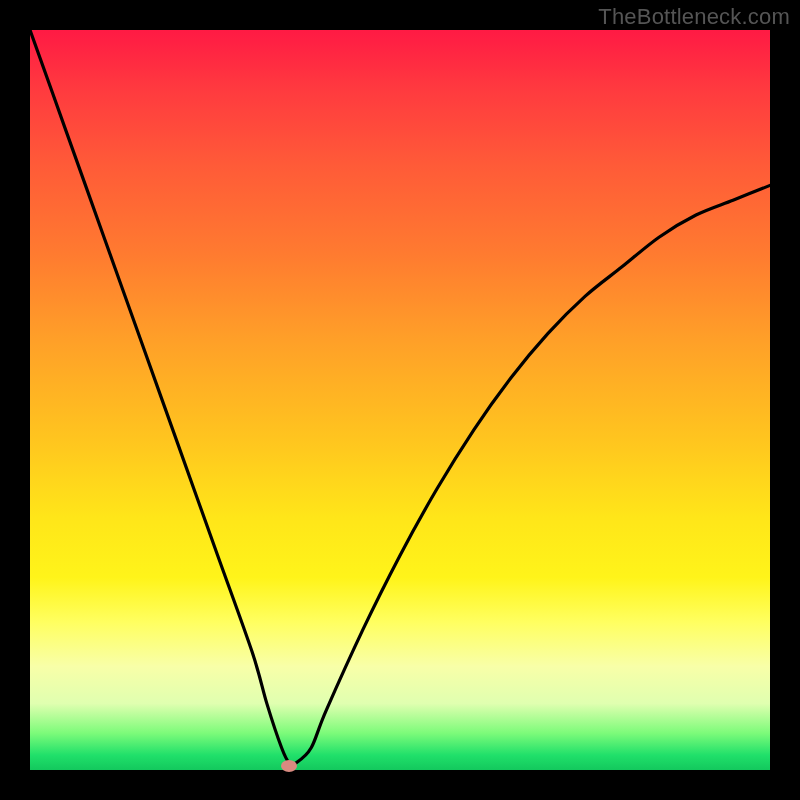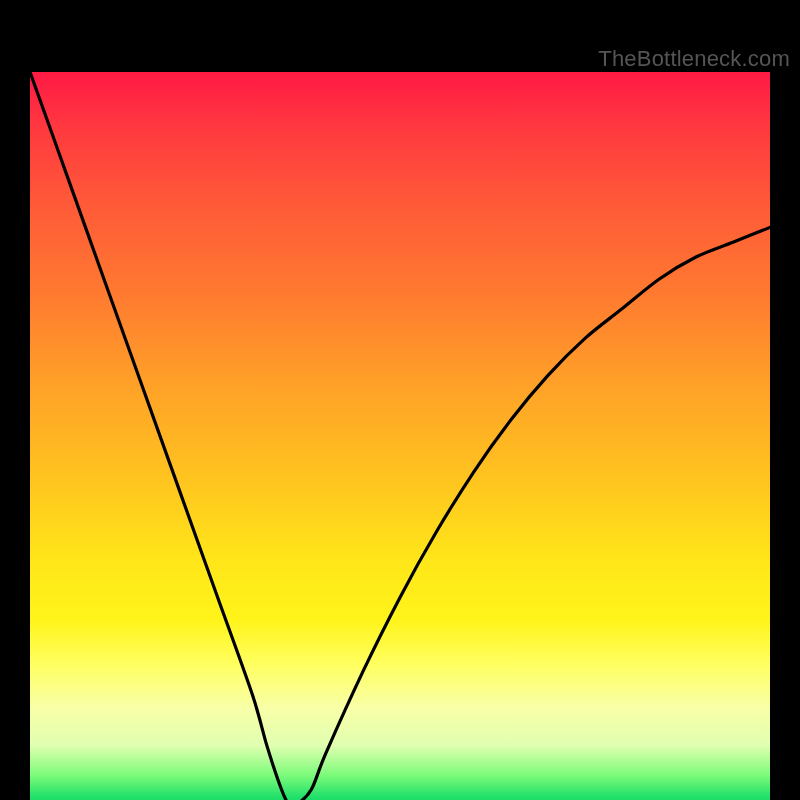--- a/index.html
+++ b/index.html
@@ -9,21 +9,20 @@
     height: 800px;
     overflow: hidden;
     font-family: Arial, Helvetica, sans-serif;
     background: #000;
   }
   .frame {
     position: relative;
     width: 800px;
     height: 708px;
     background: #000;
-    margin-top: 42px;
   }
   .attribution {
     position: absolute;
     top: 4px;
     right: 10px;
     color: #555;
     font-size: 22px;
     font-weight: 500;
     letter-spacing: 0.2px;
     z-index: 20;

